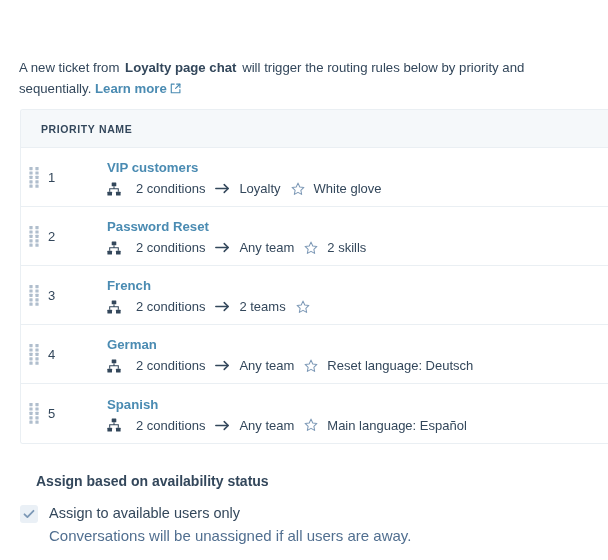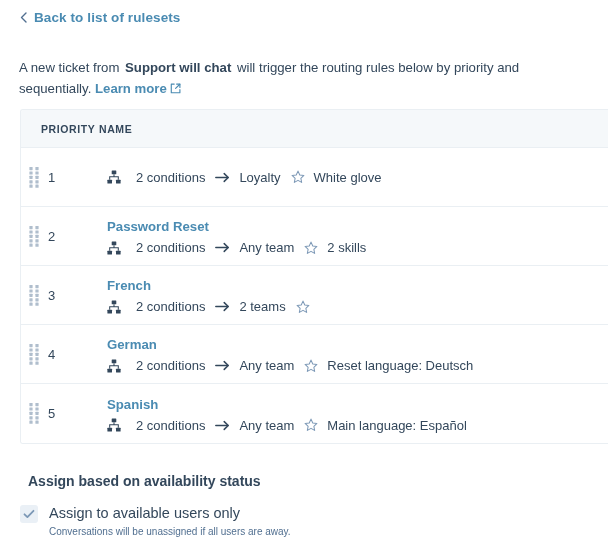--- a/index.html
+++ b/index.html
@@ -199,21 +199,21 @@
   .avail-section {
     position: absolute;
     left: 20px;
     top: 473px;
     width: 560px;
   }
   .avail-title {
     font-size: 14px;
     font-weight: bold;
     color: #33475b;
-    margin: 0 0 14px 8px;
+    margin: 0 0 14px 16px;
     line-height: 1.2;
   }
   .check-row {
     display: flex;
     align-items: flex-start;
     gap: 11px;
   }
   .checkbox {
     width: 18px;
     height: 18px;
@@ -229,42 +229,36 @@
   .checkbox svg { width: 12px; height: 12px; color: #7c98b6; display:block;}
   .check-texts { padding-top: 0; }
   .check-label {
     font-size: 14.5px;
     color: #33475b;
     line-height: 1.25;
     display: block;
     margin-bottom: 3px;
   }
   .check-help {
-    font-size: 10px;
+    font-size: 15px;
     color: #516f90;
     line-height: 1.4;
     display: block;
   }
 </style>
 </head>
 <body>
 
 <div class="page">
 
-  <a class="back-link" href="#">
-    <svg class="back-chevron" viewBox="0 0 7 11" fill="none">
-      <path d="M6 1L1.5 5.5L6 10" stroke="currentColor" stroke-width="1.4" stroke-linecap="round" stroke-linejoin="round"></path>
-    </svg>
-    <span class="back-label">Back to list of rulesets</span>
-  </a>
 
 
   <div class="description">
     <span>A new ticket from</span>
-    <span class="chat-name">Support will chat</span>
+    <span class="chat-name">Loyalty page chat</span>
     <span>will trigger the routing rules below by priority and sequentially.</span>
     <a class="learn-more" href="#"><span>Learn more</span><svg class="ext-icon" viewBox="0 0 12 12" fill="none">
         <path d="M4.6 1.2H1.4V10.6H10.8V7.3" stroke="currentColor" stroke-width="1.25" stroke-linecap="round" stroke-linejoin="round"></path>
         <path d="M7.2 1.2H10.8V4.8" stroke="currentColor" stroke-width="1.25" stroke-linecap="round" stroke-linejoin="round"></path>
         <path d="M10.7 1.35L6.1 5.95" stroke="currentColor" stroke-width="1.25" stroke-linecap="round"></path>
       </svg></a>
   </div>
 
   <div class="rules-table">
 
@@ -283,21 +277,21 @@
               <rect x="0" y="13.200000000000001" width="3.2" height="3.2" rx="0.4" fill="#b0becd"></rect>
               <rect x="0" y="17.6" width="3.2" height="3.2" rx="0.4" fill="#b0becd"></rect>
               <rect x="6" y="0" width="3.2" height="3.2" rx="0.4" fill="#b0becd"></rect>
               <rect x="6" y="4.4" width="3.2" height="3.2" rx="0.4" fill="#b0becd"></rect>
               <rect x="6" y="8.8" width="3.2" height="3.2" rx="0.4" fill="#b0becd"></rect>
               <rect x="6" y="13.200000000000001" width="3.2" height="3.2" rx="0.4" fill="#b0becd"></rect>
               <rect x="6" y="17.6" width="3.2" height="3.2" rx="0.4" fill="#b0becd"></rect>
             </svg>
             <span class="priority-num">1</span>
           </div>
-          <div class="row-main"><div class="rule-meta">
+          <div class="row-main"><a class="rule-name" href="#">VIP customers</a><div class="rule-meta">
               <span class="meta-item">
                 <svg class="icon-sitemap" viewBox="0 0 14 14">
                   <rect x="4.7" y="0.6" width="4.6" height="3.6" rx="0.5" fill="currentColor"></rect>
                   <rect x="0.4" y="9.8" width="4.6" height="3.6" rx="0.5" fill="currentColor"></rect>
                   <rect x="9" y="9.8" width="4.6" height="3.6" rx="0.5" fill="currentColor"></rect>
                   <path d="M7 4.2V6.8M2.7 9.8V6.8H11.3V9.8" stroke="currentColor" stroke-width="1.05" fill="none"></path>
                 </svg>
                 <span>2 conditions</span>
               </span>
               <span class="meta-sep">

